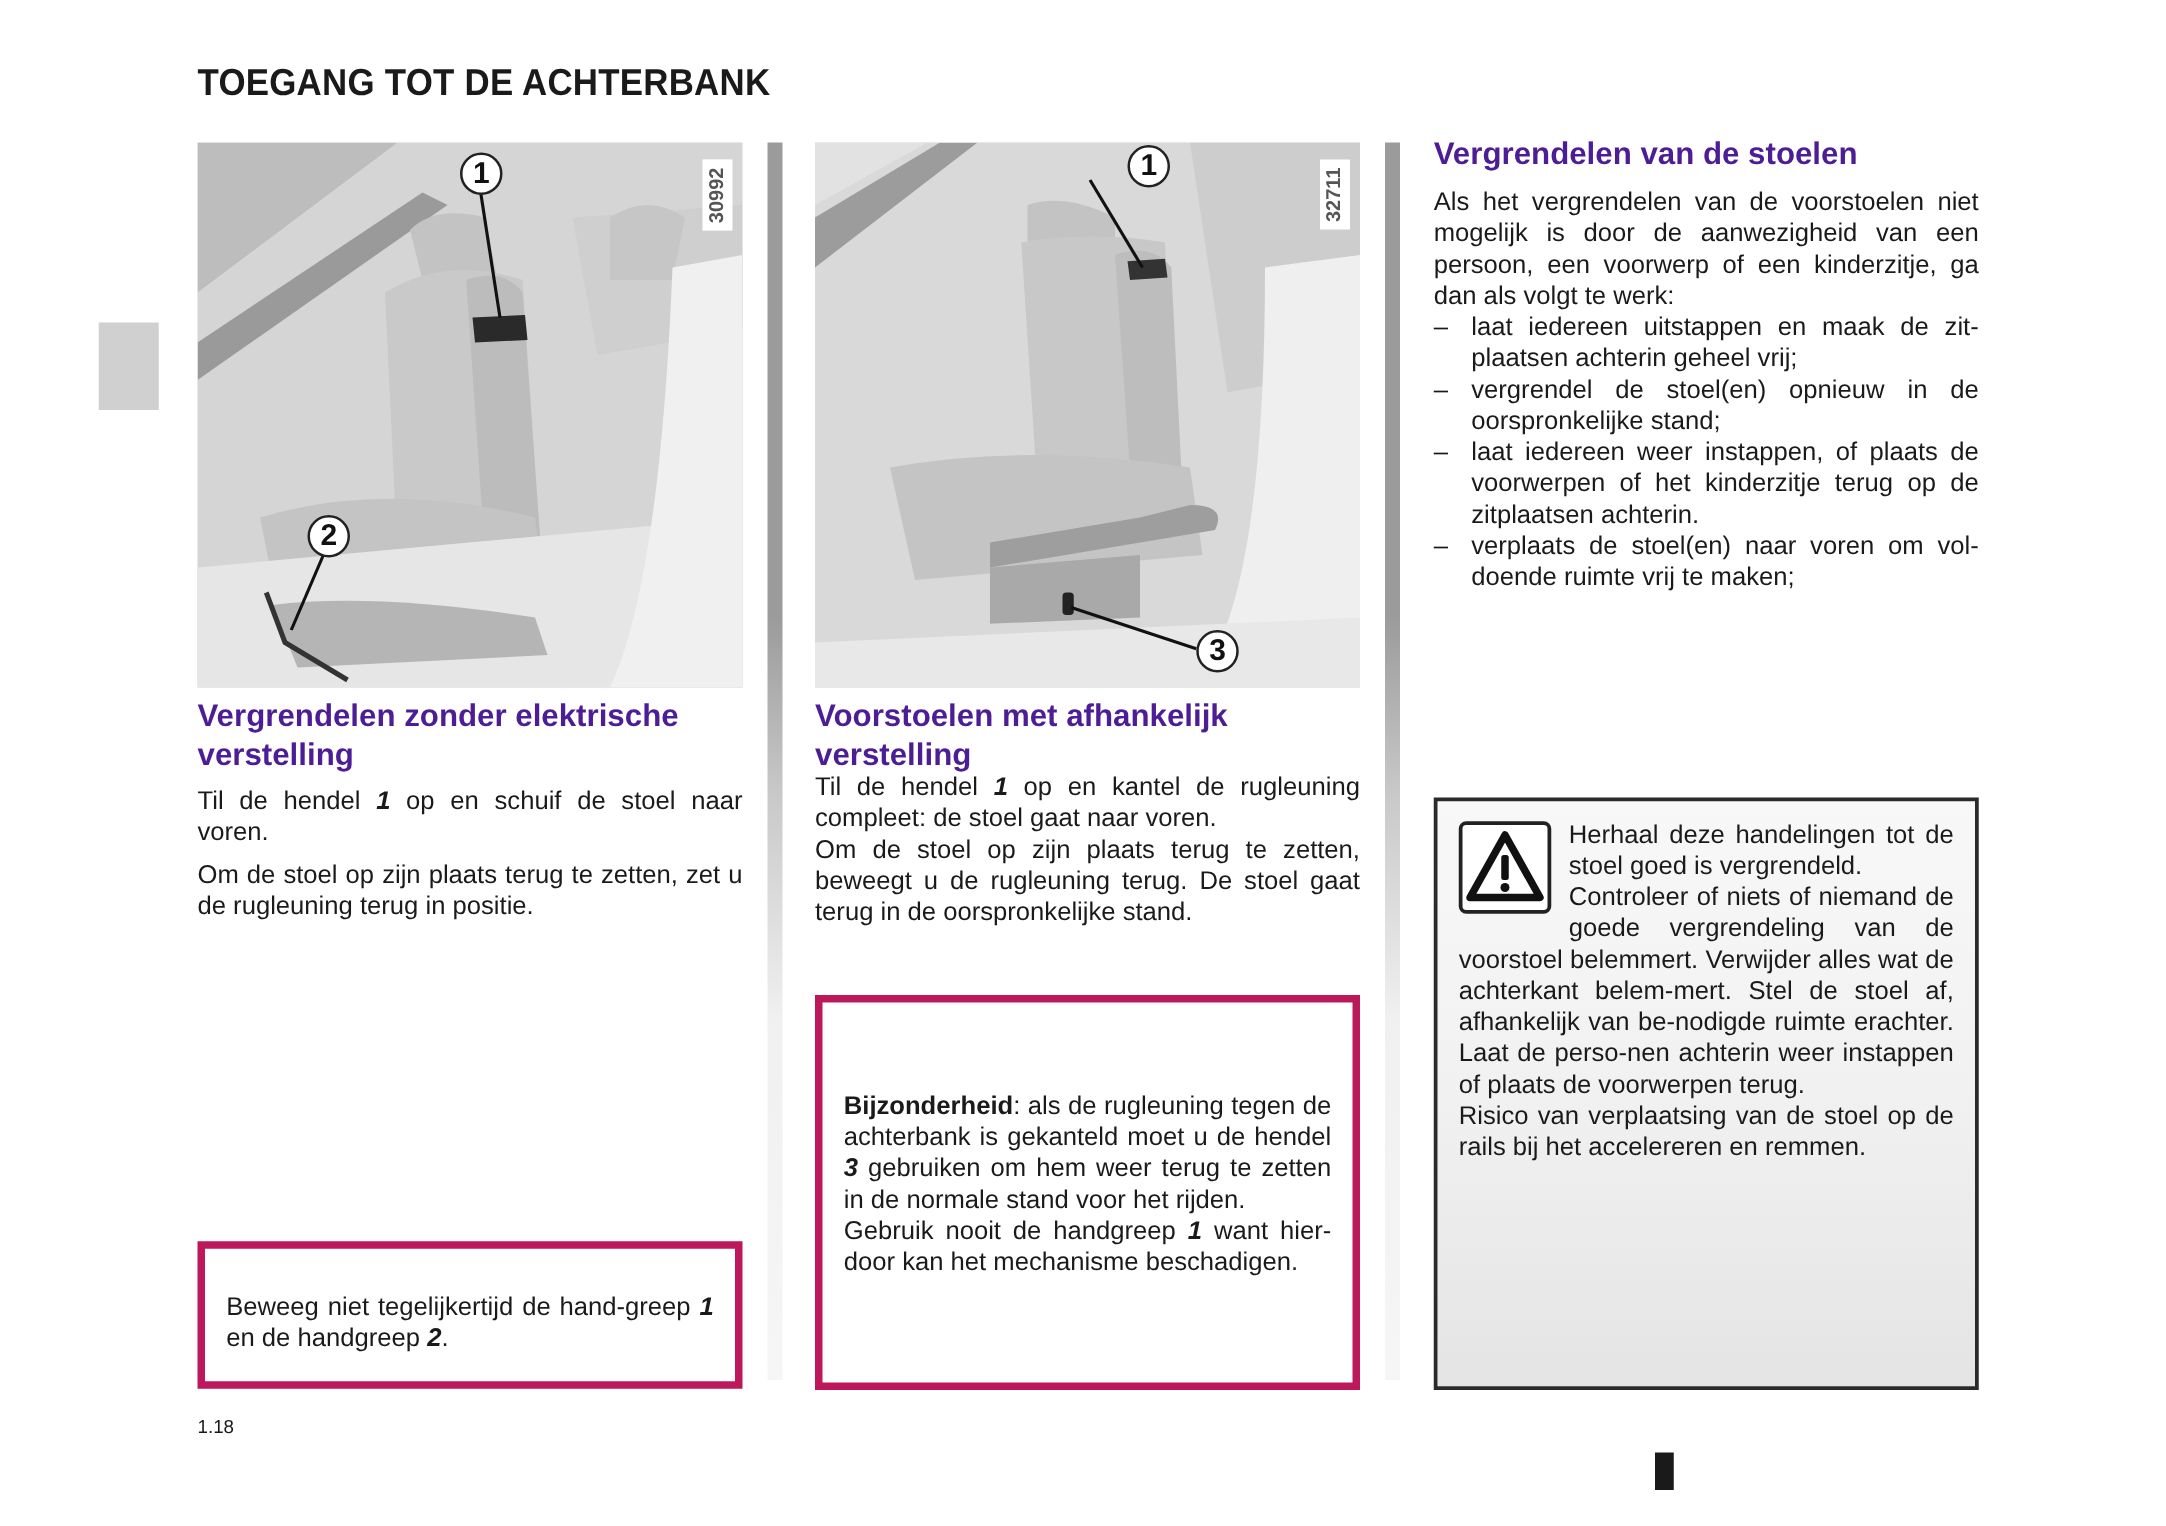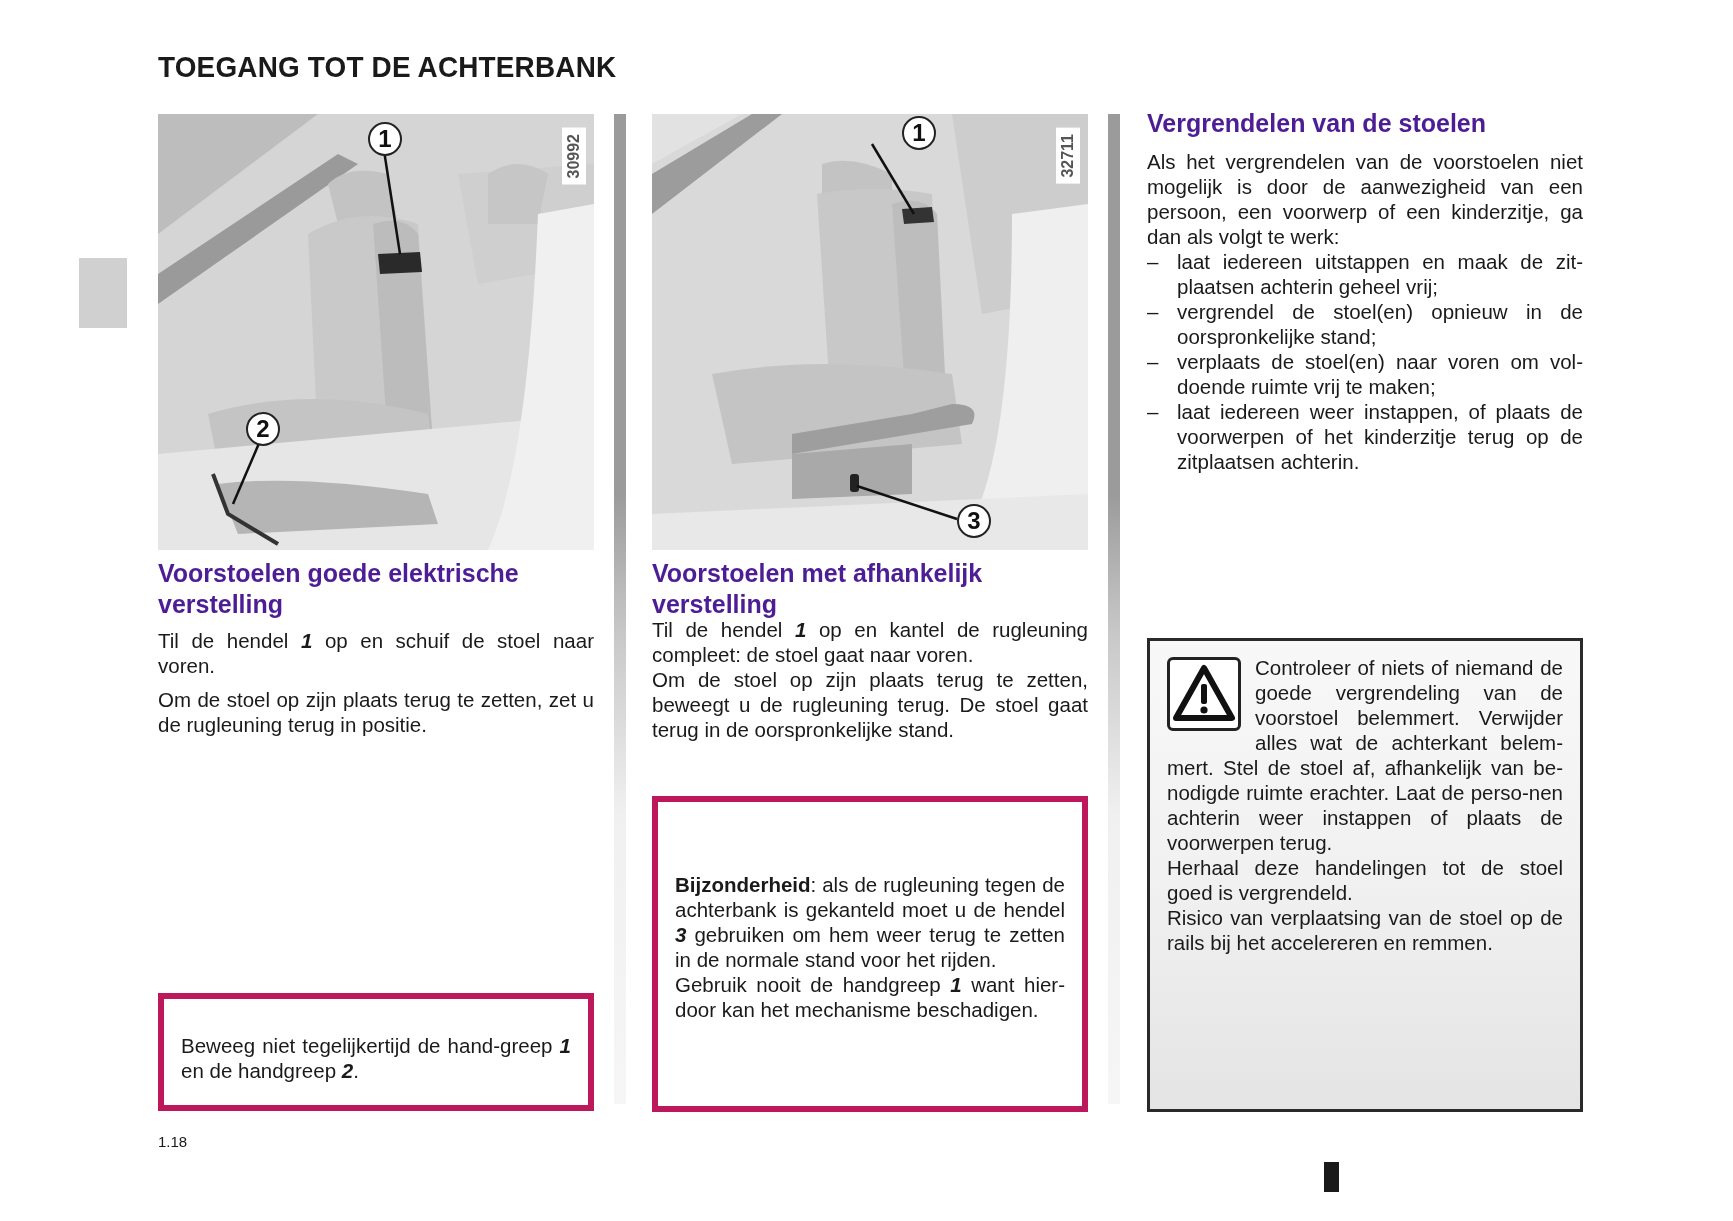--- a/index.html
+++ b/index.html
@@ -108,21 +108,21 @@
     <path d="M360 100 L436 90 L436 436 L300 436 Q360 380 360 100 Z" fill="#efefef"></path>
     <path d="M0 400 L436 380 L436 436 L0 436 Z" fill="#e8e8e8"></path>
     <line x1="220" y1="30" x2="262" y2="100" stroke="#111" stroke-width="2.5"></line>
     <line x1="205" y1="372" x2="305" y2="405" stroke="#111" stroke-width="2.5"></line>
   </svg>
   <div class="callout" style="left:250px;top:2px;">1</div>
   <div class="callout" style="left:305px;top:390px;">3</div>
   <div class="fig-ref">32711</div>
 </div>
 
-<div class="abs h2 col1-head">Voorstoelen goede elektrische verstelling</div>
+<div class="abs h2 col1-head">Vergrendelen zonder elektrische verstelling</div>
 <div class="abs body-text col1-body">
   <p><span>Til de hendel </span><b class="ref">1</b><span> op en schuif de stoel naar voren.</span></p>
   <p>Om de stoel op zijn plaats terug te zetten, zet u de rugleuning terug in positie.</p>
 </div>
 <div class="abs note-box note1 body-text">
   <span>Beweeg niet tegelijkertijd de hand-greep </span><b class="ref">1</b><span> en de handgreep </span><b class="ref">2</b><span>.</span>
 </div>
 
 <div class="abs h2 col2-head">Voorstoelen met afhankelijk verstelling</div>
 <div class="abs body-text tight col2-body">
@@ -133,32 +133,32 @@
   <p><b>Bijzonderheid</b><span>: als de rugleuning tegen de achterbank is gekanteld moet u de hendel </span><b class="ref">3</b><span> gebruiken om hem weer terug te zetten in de normale stand voor het rijden.</span></p>
   <p><span>Gebruik nooit de handgreep </span><b class="ref">1</b><span> want hier-door kan het mechanisme beschadigen.</span></p>
 </div>
 
 <div class="abs h2 col3-head">Vergrendelen van de stoelen</div>
 <div class="abs body-text tight col3-body">
   <p>Als het vergrendelen van de voorstoelen niet mogelijk is door de aanwezigheid van een persoon, een voorwerp of een kinderzitje, ga dan als volgt te werk:</p>
   <ul class="dash">
     <li>laat iedereen uitstappen en maak de zit-plaatsen achterin geheel vrij;</li>
     <li>vergrendel de stoel(en) opnieuw in de oorspronkelijke stand;</li>
+    <li>laat iedereen weer instappen, of plaats de voorwerpen of het kinderzitje terug op de zitplaatsen achterin.</li>
     <li>verplaats de stoel(en) naar voren om vol-doende ruimte vrij te maken;</li>
-    <li>laat iedereen weer instappen, of plaats de voorwerpen of het kinderzitje terug op de zitplaatsen achterin.</li>
   </ul>
 </div>
 
 <div class="abs warn-box body-text tight">
   <div class="warn-icon">
     <svg viewBox="0 0 68 68">
       <path d="M34 8 L62 58 L6 58 Z" fill="none" stroke="#111" stroke-width="6" stroke-linejoin="round"></path>
       <rect x="31" y="24" width="6" height="20" rx="2" fill="#111"></rect>
       <circle cx="34" cy="50" r="3.6" fill="#111"></circle>
     </svg>
   </div>
+  <p>Herhaal deze handelingen tot de stoel goed is vergrendeld.</p>
   <p>Controleer of niets of niemand de goede vergrendeling van de voorstoel belemmert. Verwijder alles wat de achterkant belem-mert. Stel de stoel af, afhankelijk van be-nodigde ruimte erachter. Laat de perso-nen achterin weer instappen of plaats de voorwerpen terug.</p>
-  <p>Herhaal deze handelingen tot de stoel goed is vergrendeld.</p>
   <p>Risico van verplaatsing van de stoel op de rails bij het accelereren en remmen.</p>
 </div>
 
 <div class="abs page-number">1.18</div>
 <div class="abs corner-mark"></div>
 
 </body></html>

